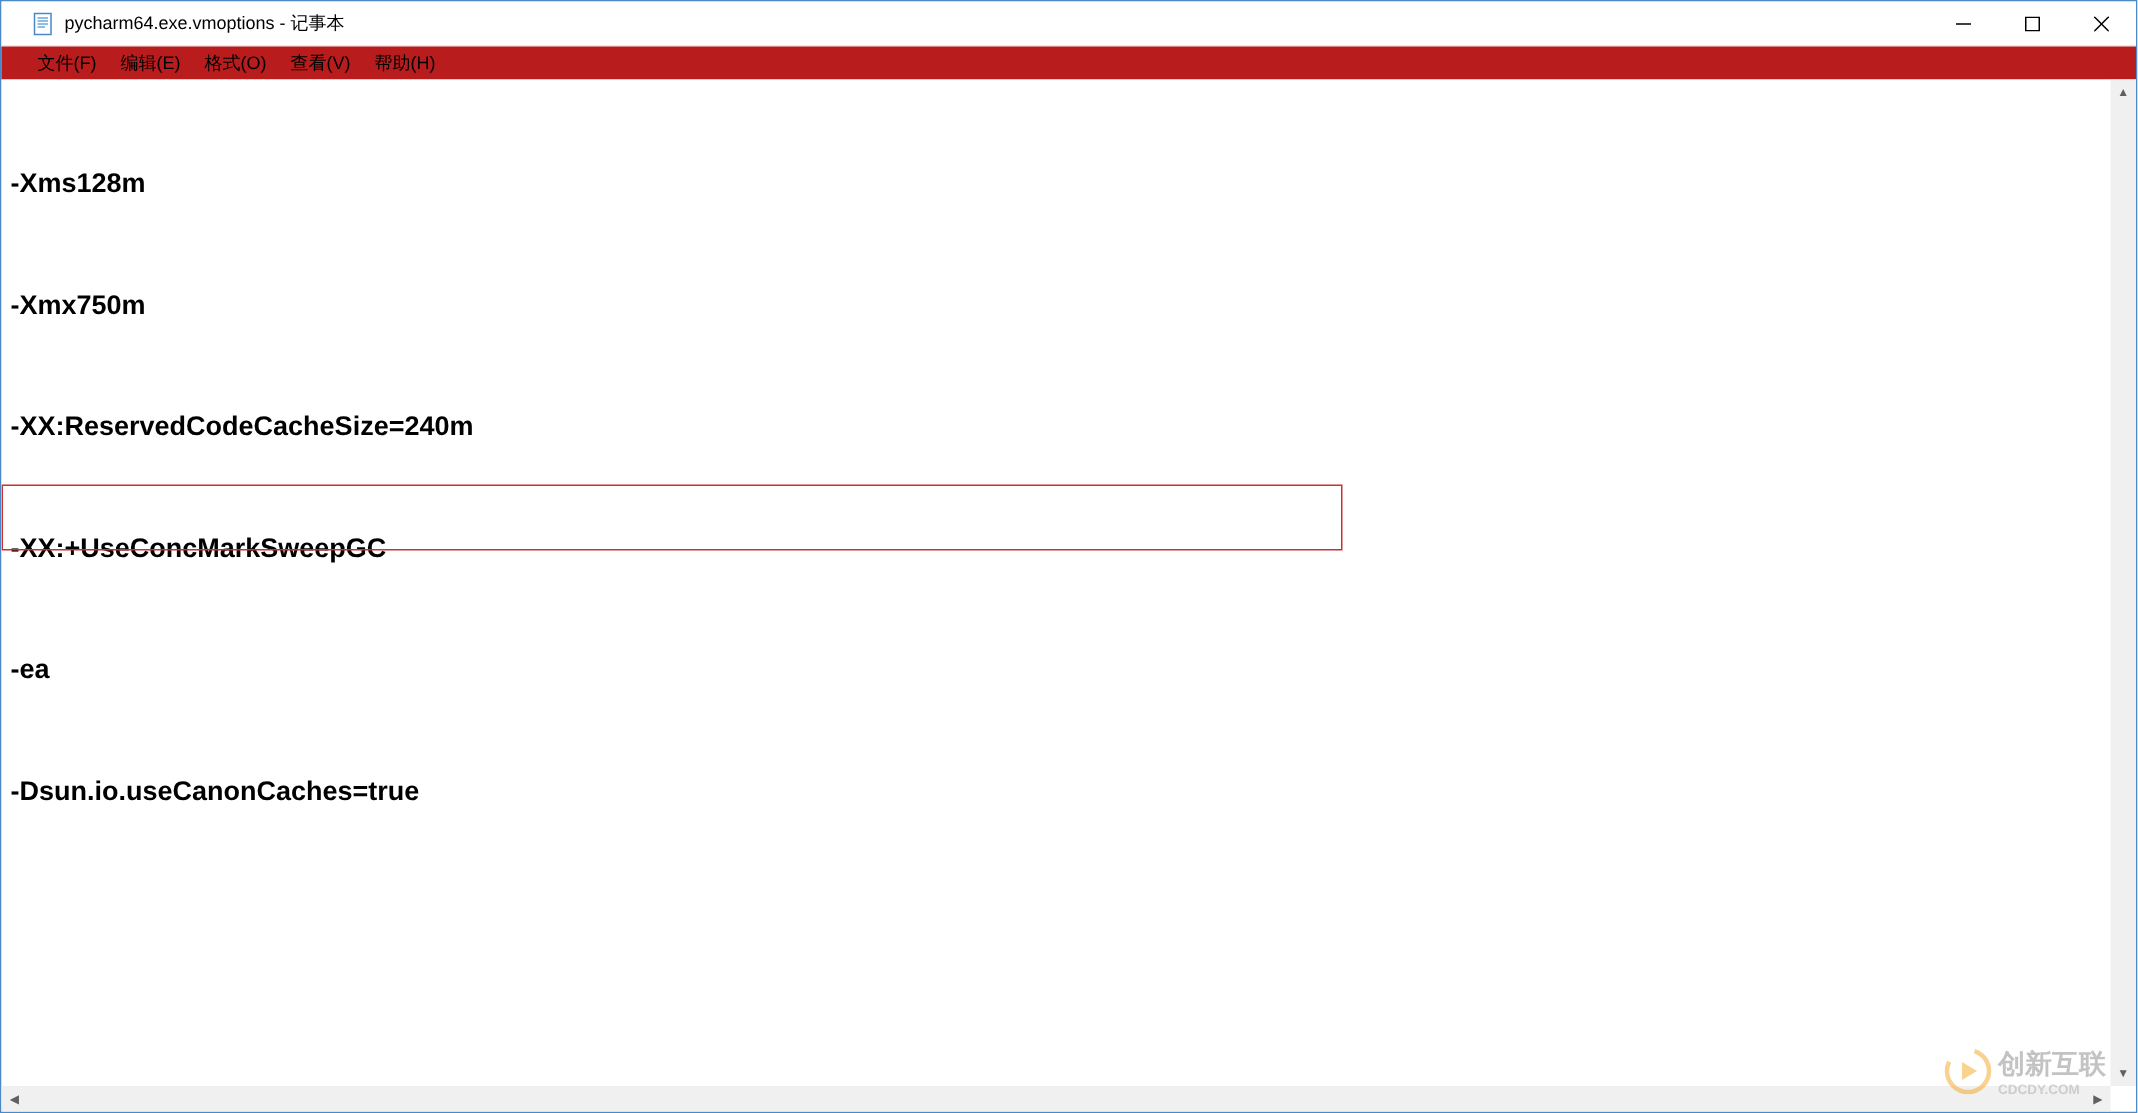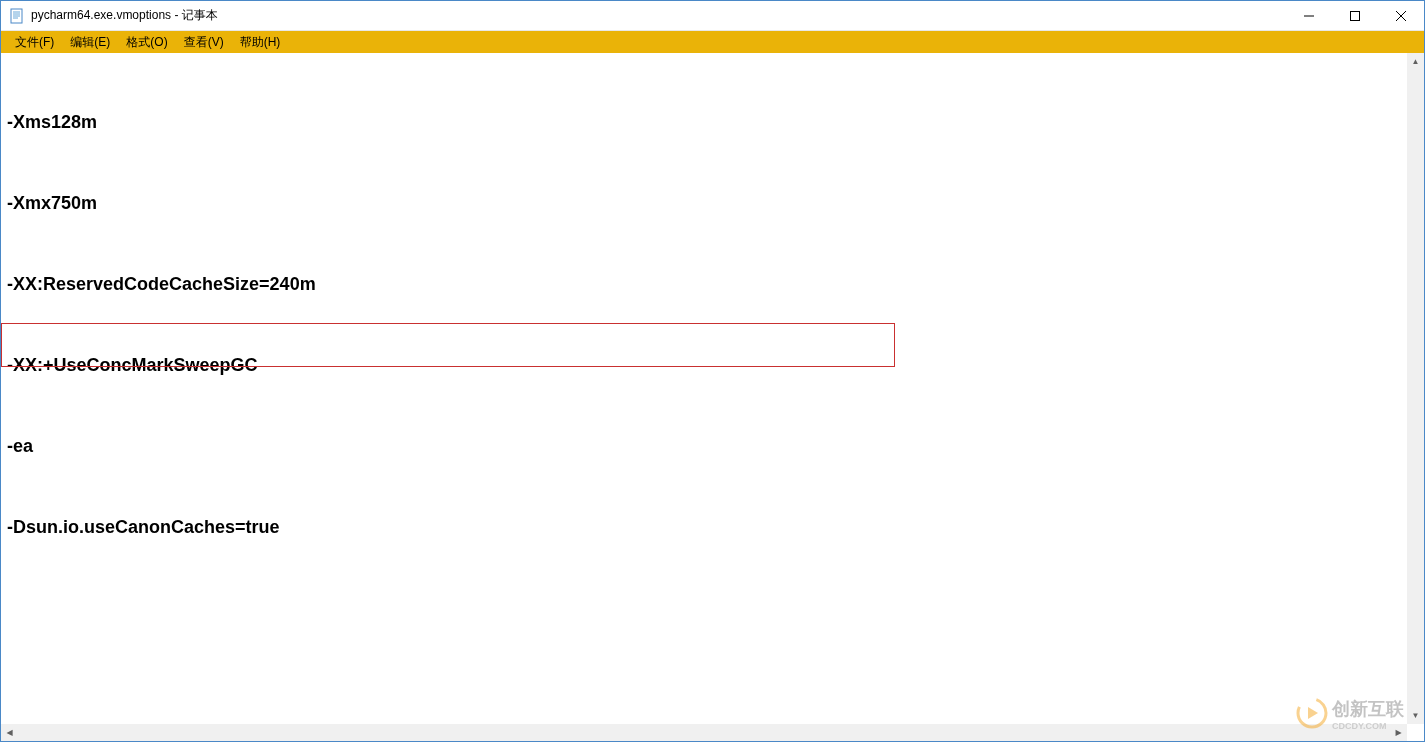--- a/index.html
+++ b/index.html
@@ -20,21 +20,21 @@
       height: 100%;
       display: flex;
       flex-direction: column;
       border: 1px solid #4a88c7;
     }
     .title-bar {
       height: 30px;
       background: #ffffff;
       display: flex;
       align-items: center;
-      padding-left: 8px;
+      padding-left: 20px;
       border-bottom: 1px solid #e8e8e8;
     }
     .title-icon {
       width: 16px;
       height: 16px;
       margin-right: 6px;
       display: flex;
       align-items: center;
       justify-content: center;
     }
@@ -55,24 +55,24 @@
       width: 46px;
       height: 30px;
       display: flex;
       align-items: center;
       justify-content: center;
       cursor: pointer;
       font-size: 12px;
     }
     .menu-bar {
       height: 22px;
-      background: #eab308;
-      display: flex;
-      align-items: center;
-      padding-left: 6px;
+      background: #b91c1c;
+      display: flex;
+      align-items: center;
+      padding-left: 16px;
       font-size: 12px;
       color: #000;
     }
     .menu-item {
       padding: 2px 8px;
       cursor: pointer;
     }
     .content-area {
       flex: 1;
       position: relative;
@@ -131,20 +131,21 @@
       justify-content: center;
       font-size: 8px;
       color: #606060;
       cursor: pointer;
     }
     .watermark {
       position: absolute;
       right: 20px;
       bottom: 10px;
       display: flex;
+      align-items: center;
       opacity: 0.5;
       pointer-events: none;
     }
     .watermark-icon {
       width: 32px;
       height: 32px;
       margin-right: 4px;
     }
     .watermark-text {
       font-size: 18px;

